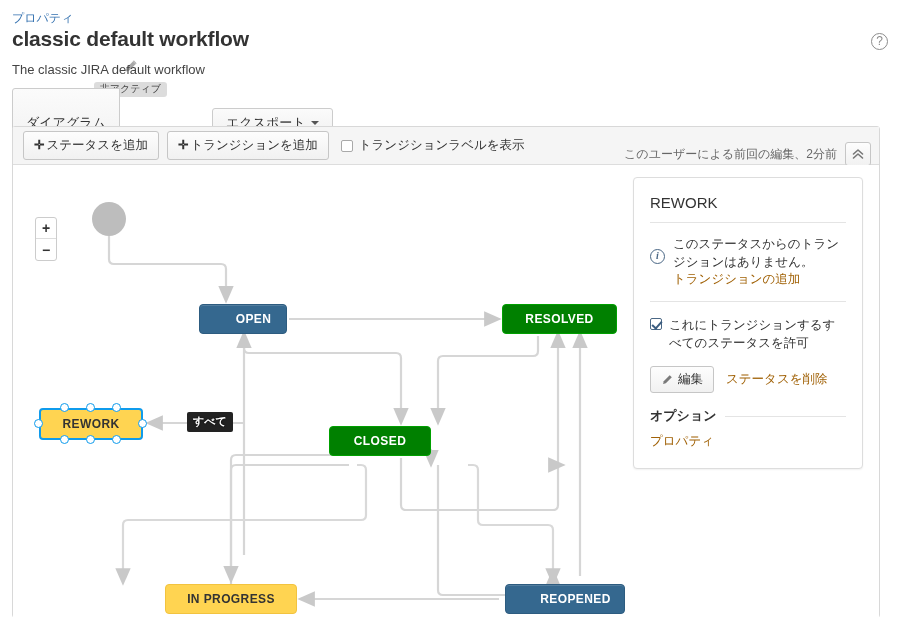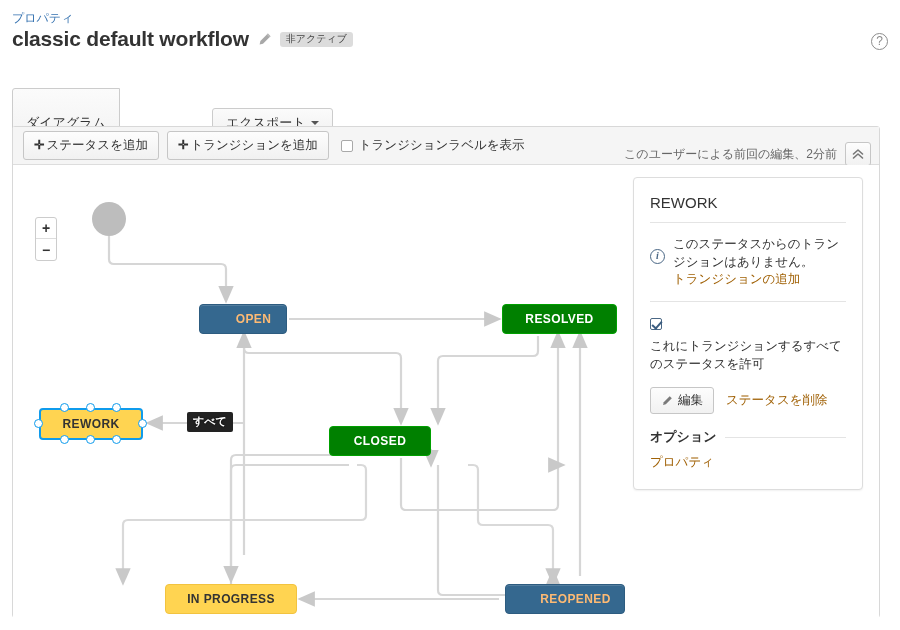--- a/index.html
+++ b/index.html
@@ -15,21 +15,21 @@
   
   #page { position: relative; width: 900px; height: 630px; }
 
   .breadcrumb {
     position: absolute; left: 12px; top: 10px;
     font-size: 12px; color: #3572b0; cursor: pointer;
   }
 
   .title-row {
     position: absolute; left: 12px; top: 27px;
-    display: flex; align-items: center; gap: 8px;
+    display: flex; align-items: center; gap: 8px; flex-direction: column;
   }
   .page-title {
     font-size: 21px; font-weight: bold; color: #333;
     letter-spacing: -0.2px;
   }
   .pencil-title {
     width: 15px; height: 15px; display: inline-block; position: relative;
     cursor: pointer; opacity: .65;
   }
   .pencil-title svg { display: block; }
@@ -147,21 +147,21 @@
   .node {
     position: absolute;
     border-radius: 4px;
     display: flex; align-items: center; justify-content: center;
     font-size: 12px; font-weight: bold;
     letter-spacing: .4px;
     cursor: pointer;
     z-index: 4;
     white-space: nowrap;
   }
-  .node.blue  { background: #35688f; border: 1px solid #2d5c80; color: #fdba74;
+  .node.blue  { background: #35688f; border: 1px solid #2d5c80; color: #ffffff;
                 box-shadow: inset 0 1px 0 rgba(255,255,255,.15); padding-left: 21px; }
   .node.green { background: #008000; border: 1px solid #00a000; color: #fff; }
   .node.yellow{ background: #ffd451; border: 1px solid #f2c33f; color: #333; }
 
   .node.selected {
     background: #ffd451;
     border: 2px solid #0f9bec;
     color: #333;
   }
   .handle {
@@ -200,21 +200,21 @@
   .info-icon {
     flex: 0 0 auto; margin-top: 14px;
     width: 15px; height: 15px; border-radius: 50%;
     border: 1.3px solid #4a6785; color: #4a6785;
     font-size: 10px; line-height: 12px; text-align: center;
     font-family: "Liberation Serif", serif; font-style: italic; font-weight: bold;
   }
   .sp-info-text { font-size: 12.5px; line-height: 18px; color: #333; }
   .sp-link { color: #a16207; cursor: pointer; font-size: 12.5px; }
 
-  .sp-check-row { display: flex; gap: 7px; align-items: flex-start; margin: 14px 0 14px 0; cursor: pointer; flex-direction: column; }
+  .sp-check-row { display: flex; gap: 7px; align-items: flex-start; margin: 14px 0 14px 0; cursor: pointer; }
   .cbox-checked {
     flex: 0 0 auto; margin-top: 2px;
     width: 12px; height: 12px; border: 1px solid #4a6785; border-radius: 2px;
     background: #fff; position: relative;
   }
   .cbox-checked:after {
     content: ""; position: absolute; left: 3px; top: 0px;
     width: 4px; height: 8px;
     border: solid #3b5d80; border-width: 0 2px 2px 0;
     transform: rotate(42deg);
@@ -245,20 +245,21 @@
     <div class="page-title">classic default workflow</div>
     <span class="pencil-title">
       <svg width="15" height="15" viewBox="0 0 16 16">
           <path d="M11.6 1.6l2.8 2.8-8 8-3.6.8.8-3.6z" fill="#7a7a7a"></path>
           <path d="M11.6 1.6l2.8 2.8-1.2 1.2-2.8-2.8z" fill="#9a9a9a"></path>
         </svg>
     </span>
     <span class="status-lozenge">非アクティブ</span>
   </div>
 
+  <div class="page-desc">The classic JIRA default workflow</div>
 
   <div class="help-icon">?</div>
 
   <div class="viewbar">
     <div class="btn-group">
       <button class="btn">ダイアグラム</button>
       <button class="btn">テキスト</button>
     </div>
     <button class="btn btn-single">
       <span>エクスポート</span><i class="caret-dn"></i>

